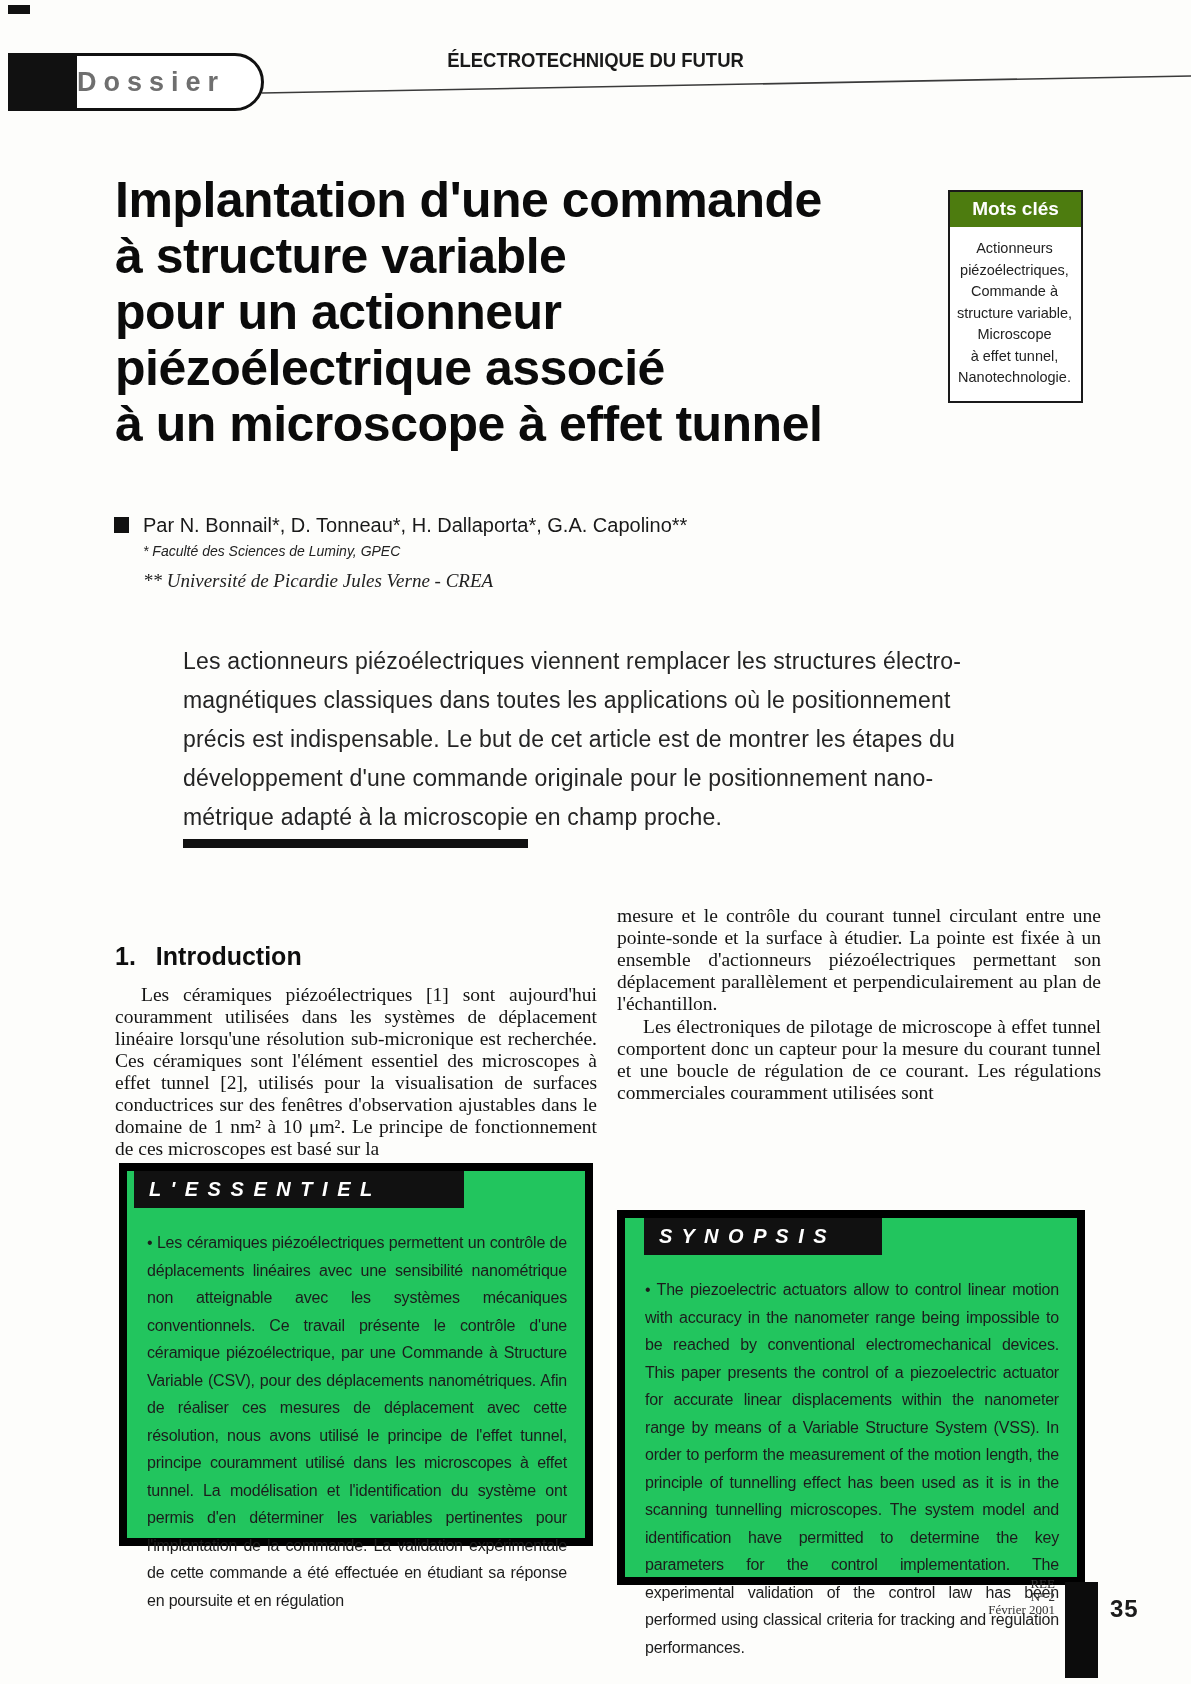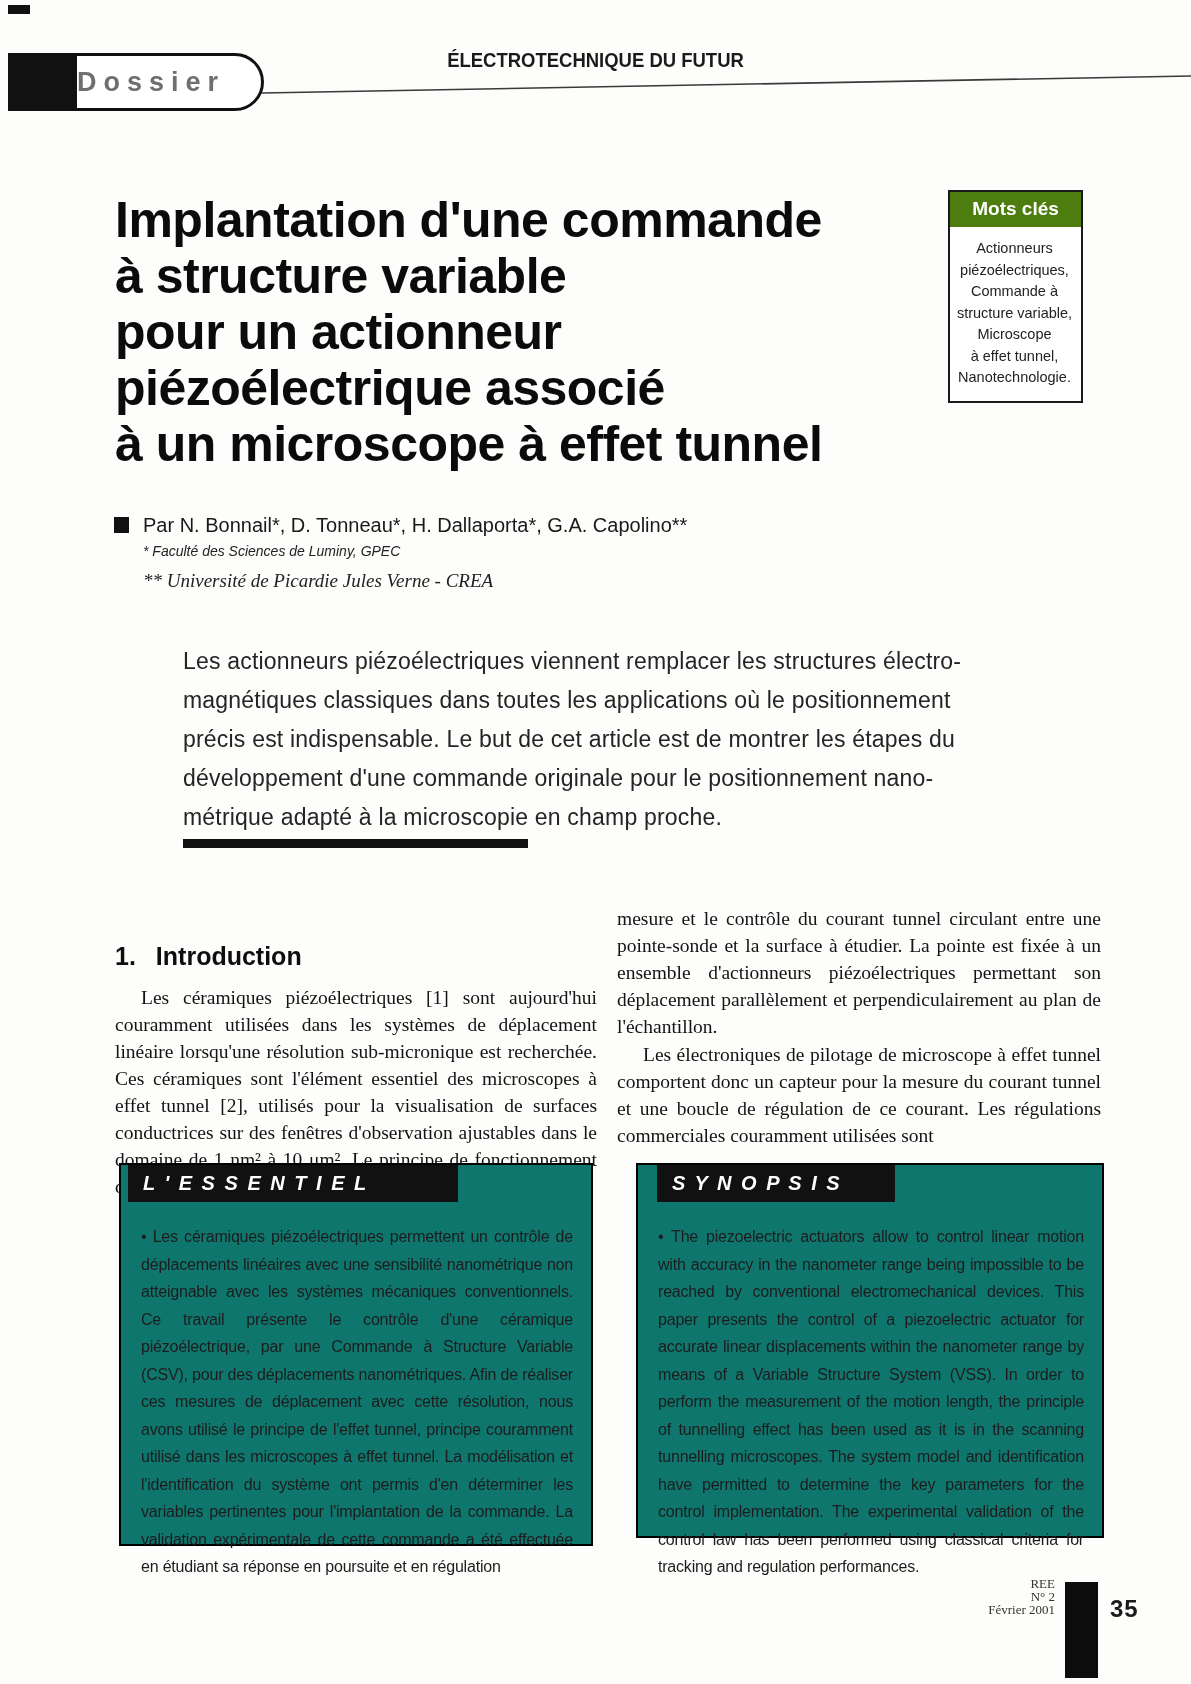--- a/index.html
+++ b/index.html
@@ -34,21 +34,21 @@
     left: 0; top: 48px; width: 1191px; text-align: center;
     font-size: 21px; font-weight: bold; letter-spacing: 0px;
     color: #1a1a1a; transform: scaleX(0.88);
   }
   .header-rule-svg { left: 0; top: 0; width: 1191px; height: 130px; }
 
   
   .article-title {
     left: 115px; top: 172px; width: 900px;
     font-size: 50px; font-weight: bold; letter-spacing: -0.5px;
-    line-height: 56px; color: #0b0b0b; margin-top: 20px;
+    line-height: 56px; color: #0b0b0b;
   }
 
   
   .kw-box {
     left: 948px; top: 190px; width: 135px;
     border: 2px solid #1a1a1a; background: #fff;
   }
   .kw-head {
     background: #4d7c0f; color: #fff; text-align: center;
     font-size: 19px; font-weight: bold; padding: 6px 0 7px 0;
@@ -72,31 +72,31 @@
   }
   .abstract-bar { left: 183px; top: 839px; width: 345px; height: 9px; background: #111; }
 
   
   .col-left { left: 115px; top: 901px; width: 482px; }
   .col-right { left: 617px; top: 905px; width: 484px; }
   .sec-head { font-size: 25px; font-weight: bold; color: #0e0e0e; margin-bottom: 13px; margin-top: 41px; }
   .sec-head .sec-no { margin-right: 20px; }
   .serif-p {
     font-family: "Liberation Serif", serif;
-    font-size: 19.5px; line-height: 27px; text-align: justify; color: #131313;
+    font-size: 19.5px; line-height: 22px; text-align: justify; color: #131313;
   }
   .indent { text-indent: 26px; }
   .col-right .serif-p + .serif-p { margin-top: 1px; }
 
   
   .info-box {
-    background: #0f766e; border: 2px solid #000000;
+    background: #22c55e; border: 8px solid #000000;
   }
   .box-left  { left: 119px; top: 1163px; width: 474px; height: 383px; }
-  .box-right { left: 617px; top: 1163px; width: 468px; height: 375px; margin-left: 19px; }
+  .box-right { left: 617px; top: 1210px; width: 468px; height: 375px; }
   .box-head {
     position: absolute; top: 0; height: 37px; background: #111;
     color: #fff; font-style: italic; font-weight: bold;
     font-size: 20px; letter-spacing: 2px;
     display: flex; align-items: center; padding-left: 15px;
   }
   .box-head-left  { left: 7px;  width: 330px; }
   .box-head-right { left: 19px; width: 238px; }
   .box-text {
     position: absolute; left: 20px; right: 18px; top: 58px;

